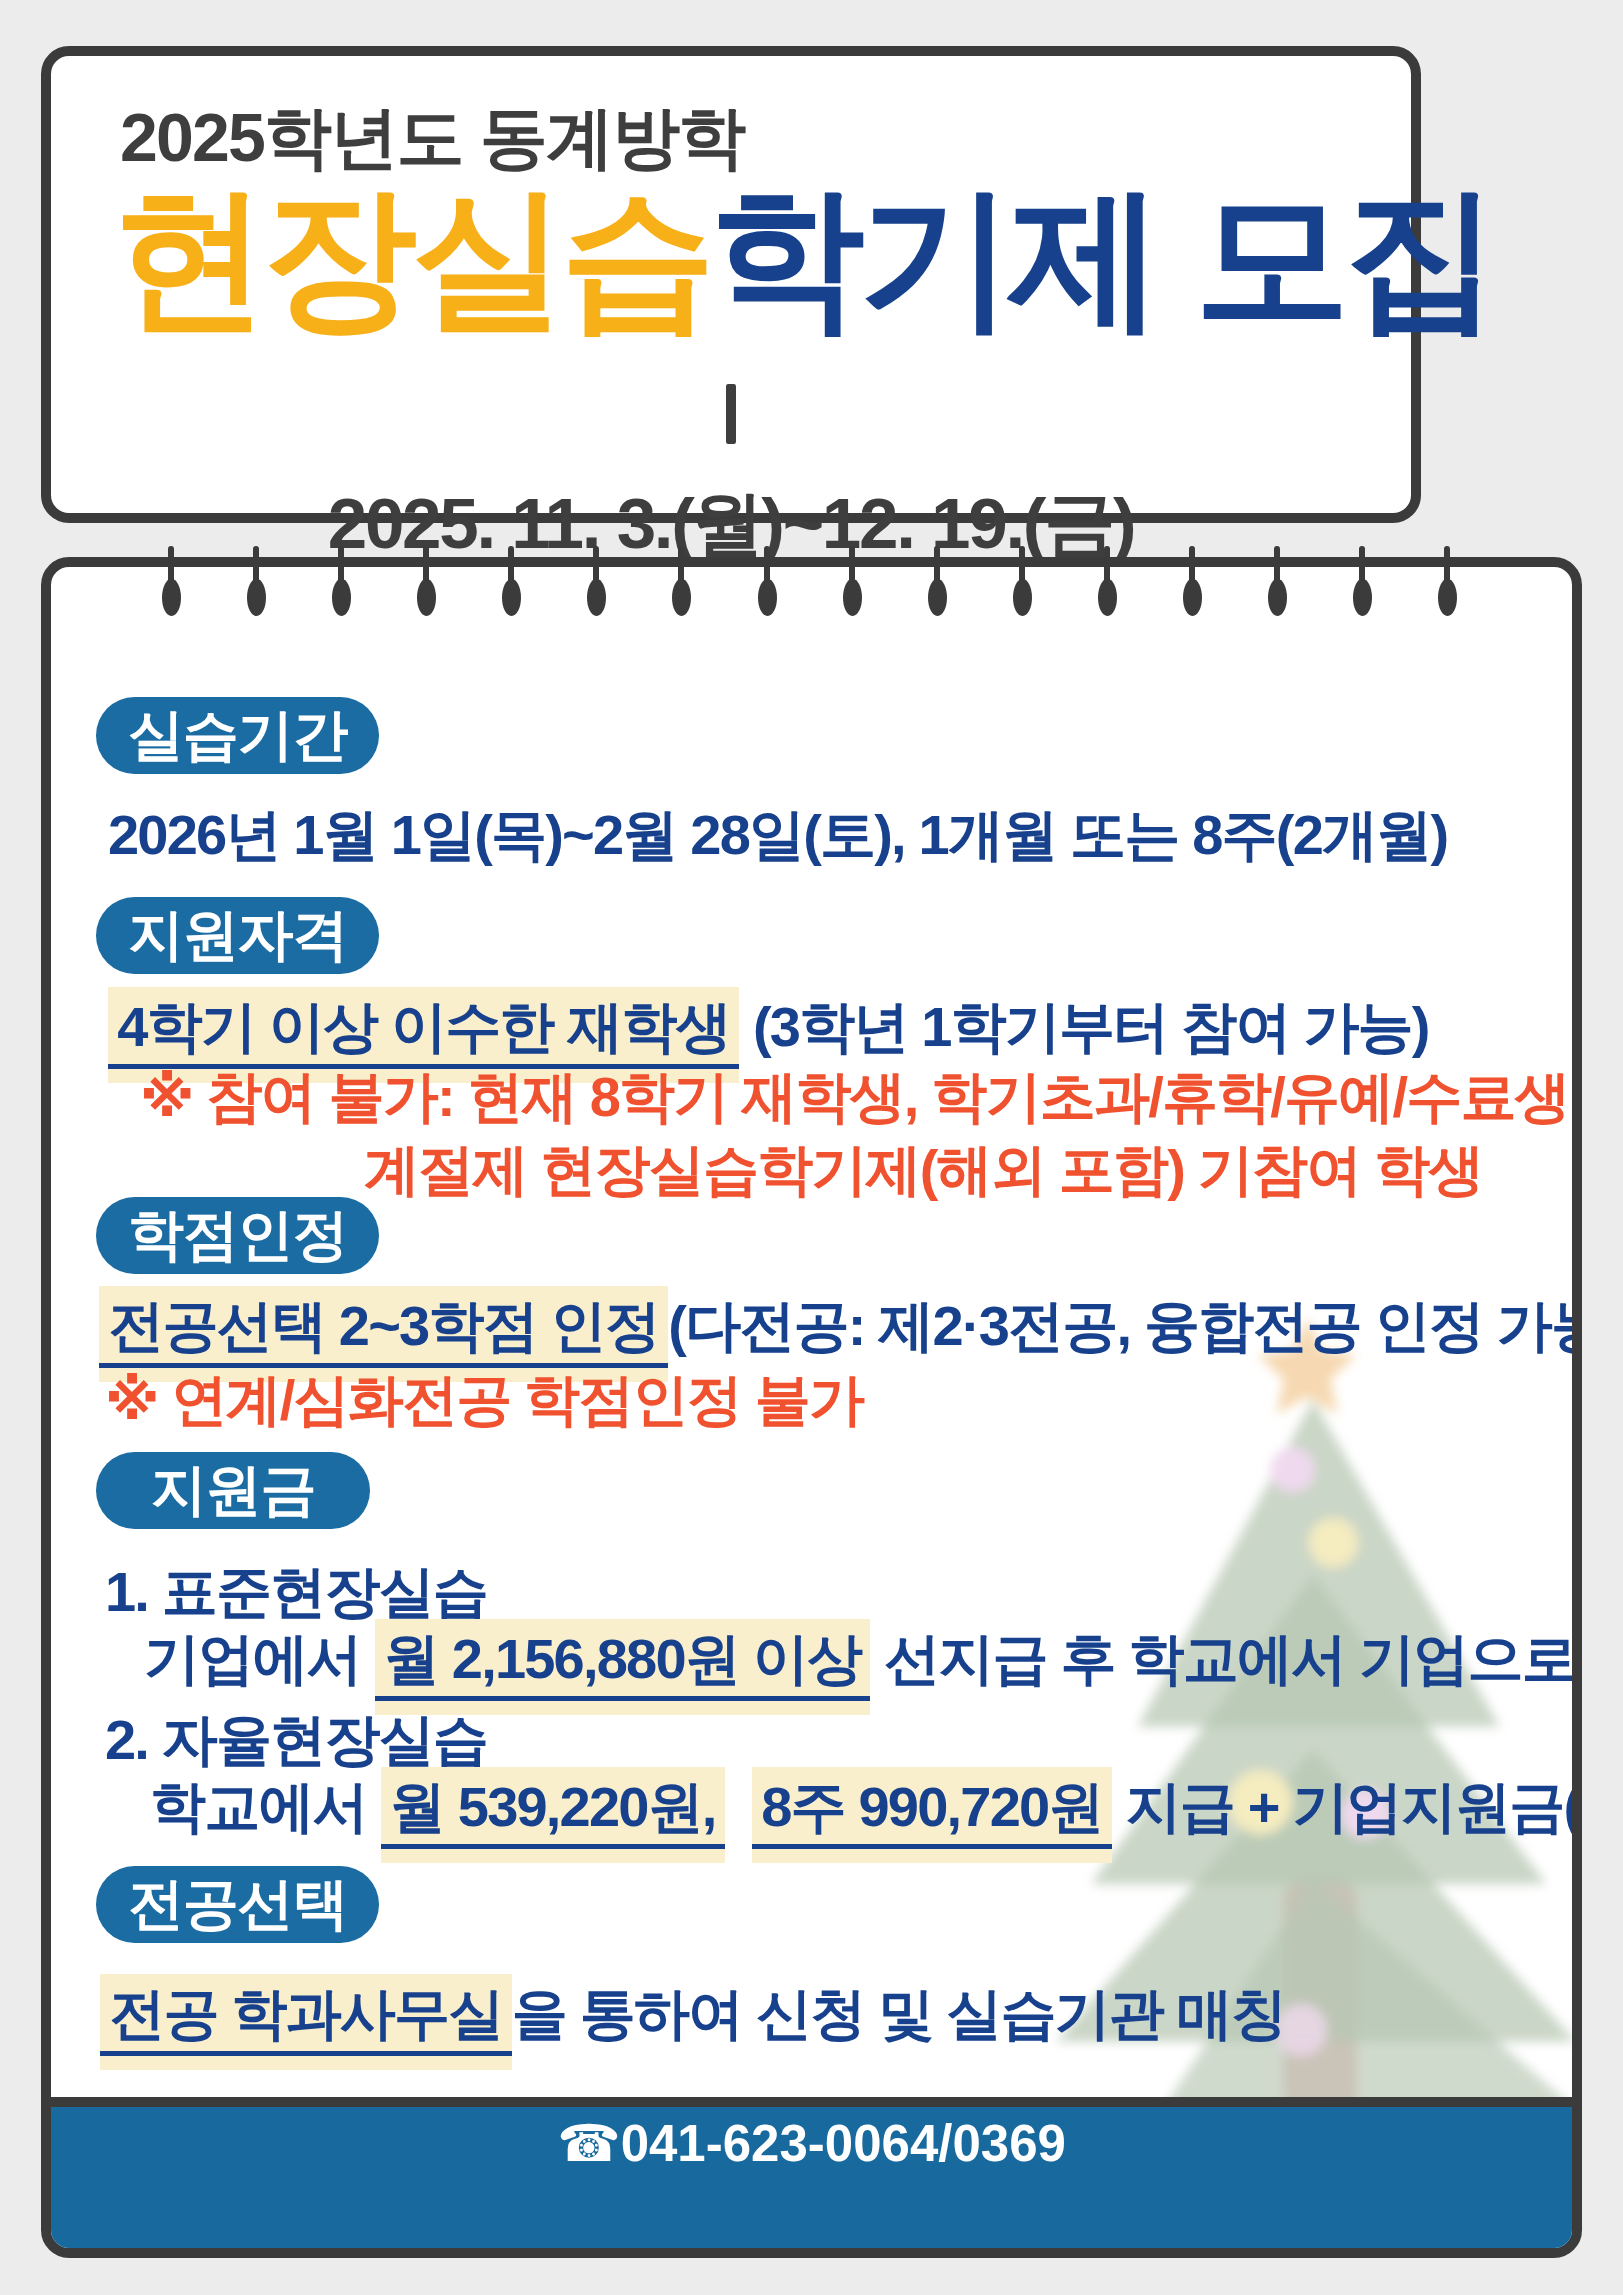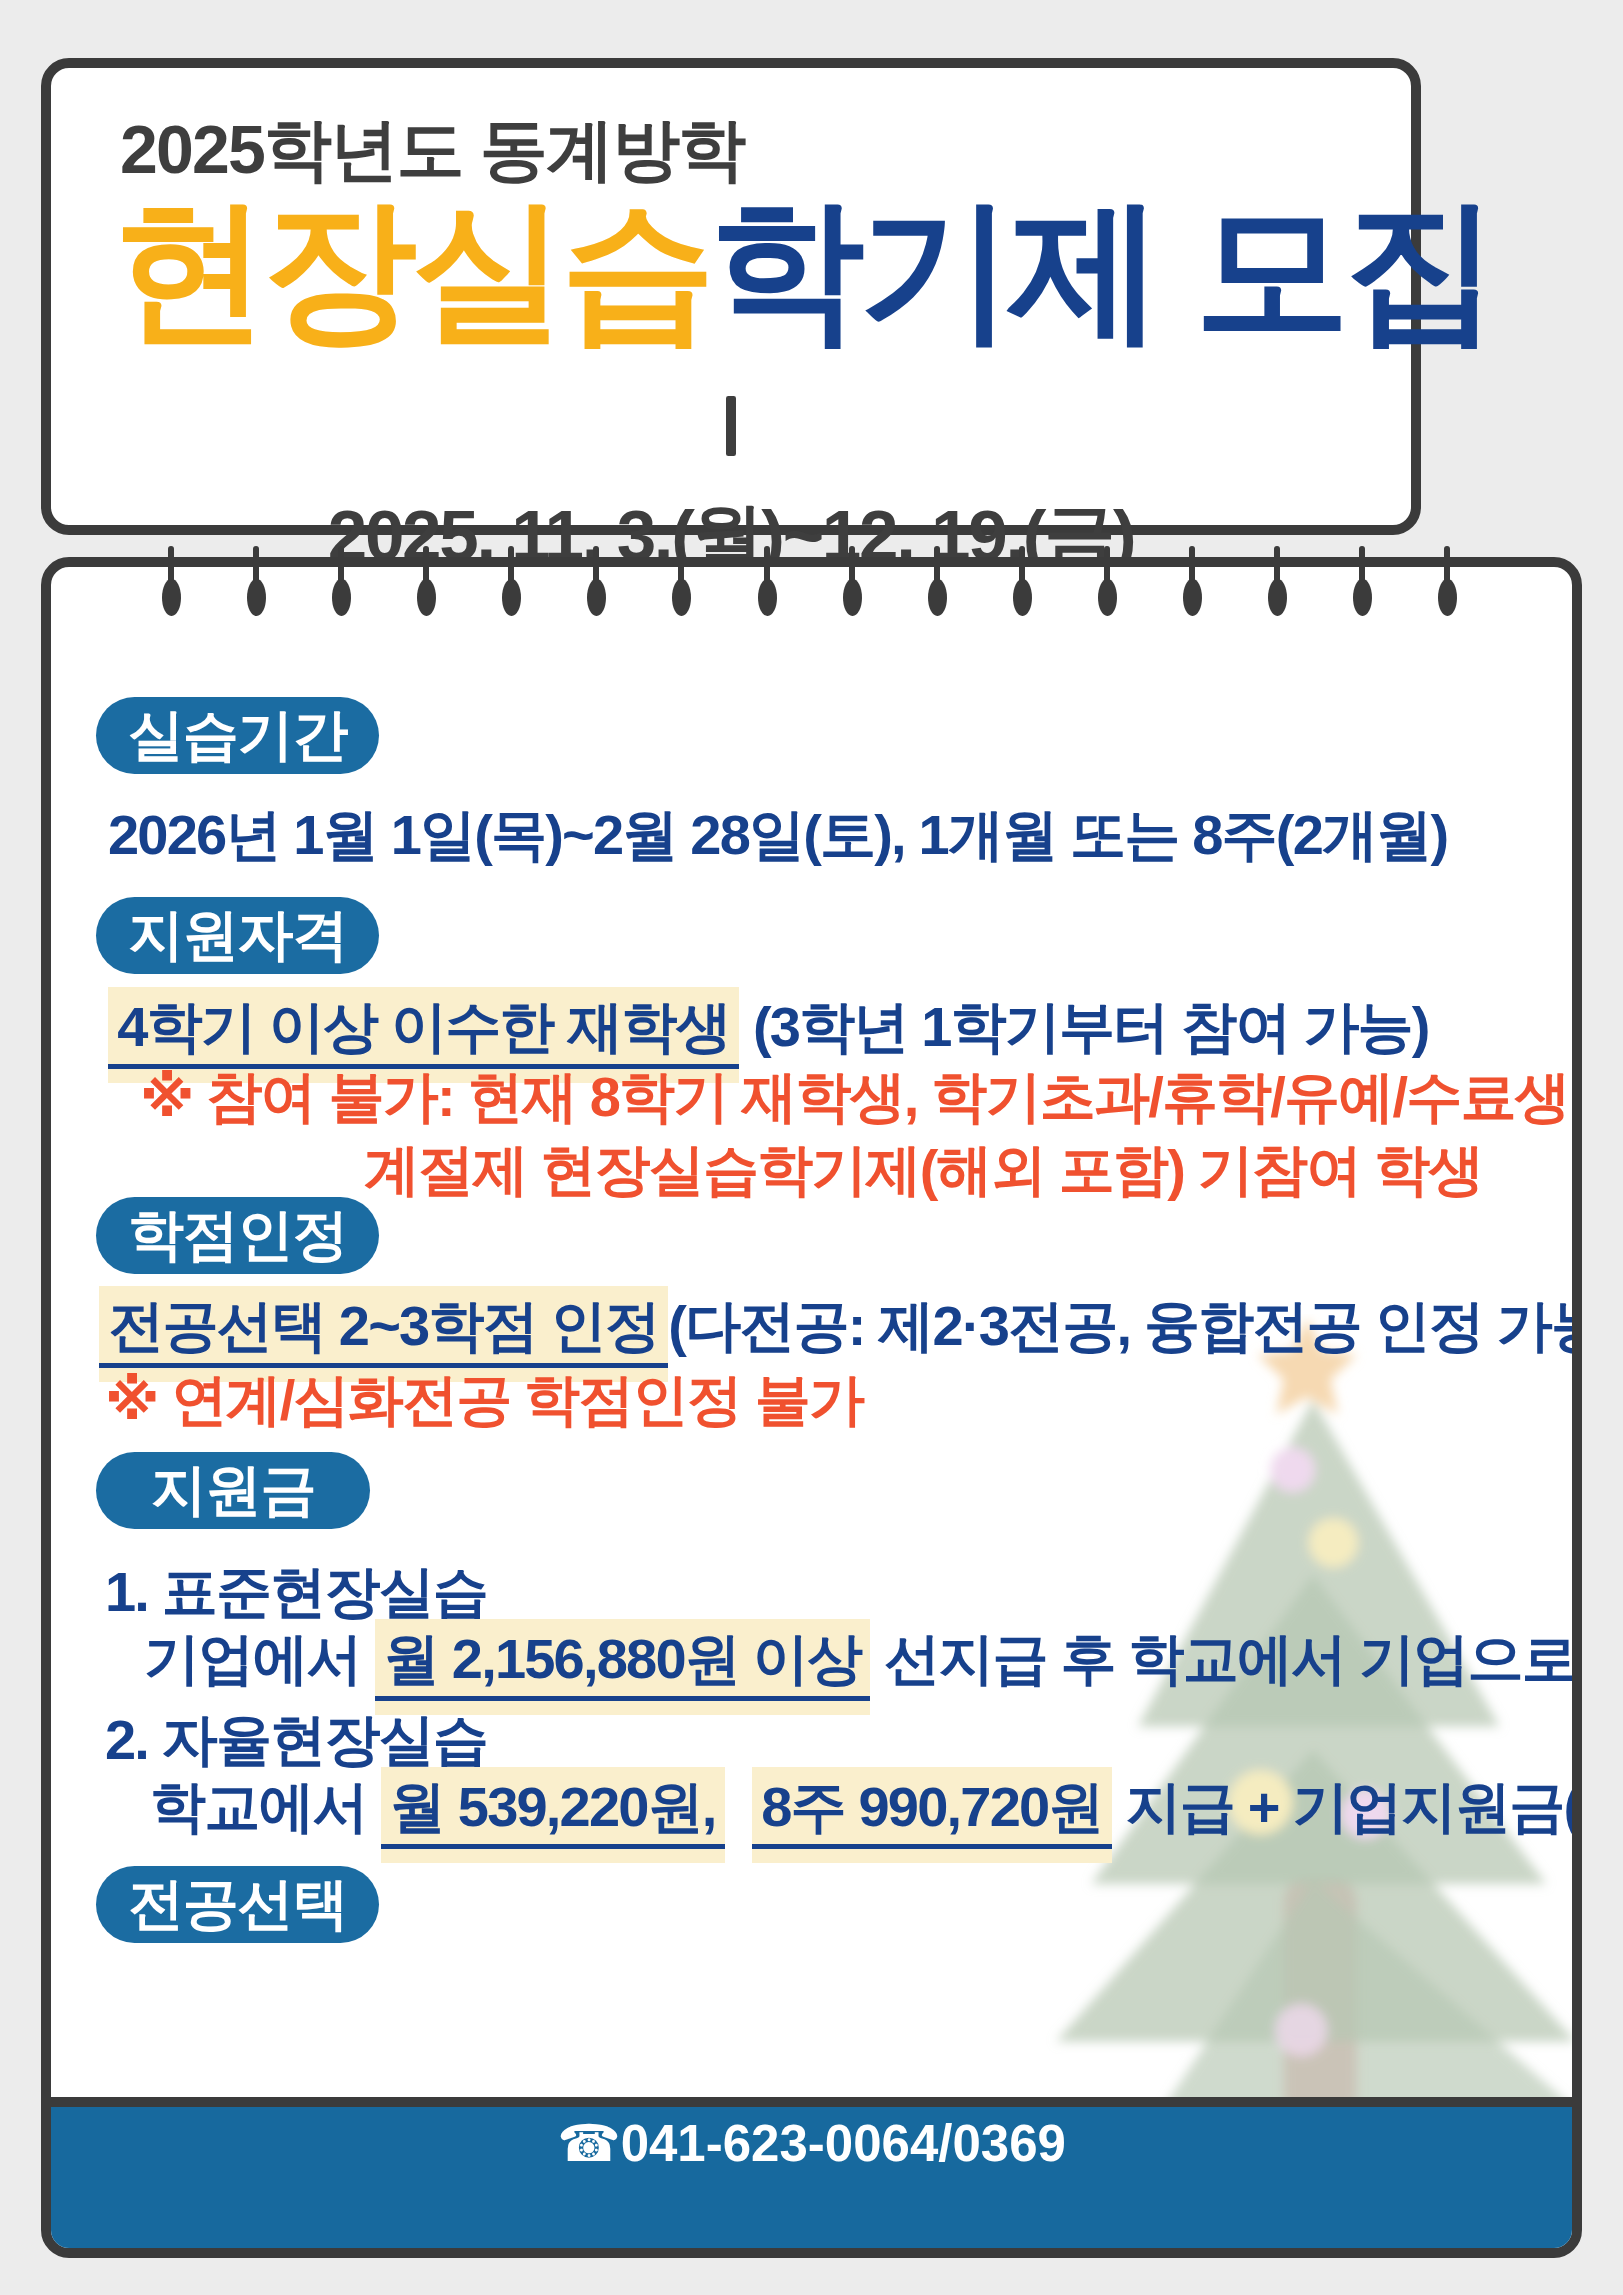--- a/index.html
+++ b/index.html
@@ -1,21 +1,21 @@
 <!DOCTYPE html>
 <html style="font-size:9.3px"><head>
 <meta charset="utf-8">
 <style>
   html,body{margin:0;padding:0;background:#ECECEC;}
   .page{position:relative;width:1623px;height:2295px;background:#ECECEC;overflow:hidden;
         font-family:"Liberation Sans","DejaVu Sans",sans-serif;}
 
   
   .card{position:absolute;background:#FFFFFF;border:10.5px solid #3B3B3B;border-radius:28px;box-sizing:border-box;}
-  .top-card{left:41px;top:58px;width:1380px;height:477px;}
+  .top-card{left:41px;top:46px;width:1380px;height:477px;}
   .bottom-card{left:41px;top:557px;width:1541px;height:1701px;overflow:hidden;z-index:1;}
 
   
   .subtitle{position:absolute;left:69px;top:37px;font-size:68px;font-weight:800;color:#3E3E3E;
             letter-spacing:-1.8px;white-space:nowrap;}
   .main-title{position:absolute;left:62px;top:109px;font-size:155px;font-weight:900;
               letter-spacing:-5.8px;line-height:1.2;white-space:nowrap;}
   .t-amber{color:#F8B019;}
   .t-navy{color:#17418C;}
   .date-row{position:absolute;left:0;right:0;top:328px;display:flex;align-items:center;justify-content:center;gap:33px;flex-direction:column;}
@@ -174,20 +174,23 @@
     <div class="line" style="left:54px;top:988px;">1. 표준현장실습</div>
     <div class="line" style="left:93px;top:1055px;">
       <span>기업에서 </span><span class="hl">월 2,156,880원 이상</span><span> 선지급 후 학교에서 기업으로 25% 환급</span>
     </div>
     <div class="line" style="left:54px;top:1136px;">2. 자율현장실습</div>
     <div class="line" style="left:99px;top:1203px;">
       <span>학교에서 </span><span class="hl">월 539,220원,</span><span class="hl gap-left">8주 990,720원</span><span> 지급 + 기업지원금(기업별 상이)</span>
     </div>
 
     <div class="badge" style="left:45px;top:1299px;">전공선택</div>
+    <div class="line" style="left:49px;top:1410px;">
+      <span class="hl">전공 학과사무실</span><span>을 통하여 신청 및 실습기관 매칭</span>
+    </div>
 
     <div class="footer">
       <div class="footer-line2">☎041-623-0064/0369</div>
     </div>
   </div>
 
 </div>
 
 
 </body></html>

